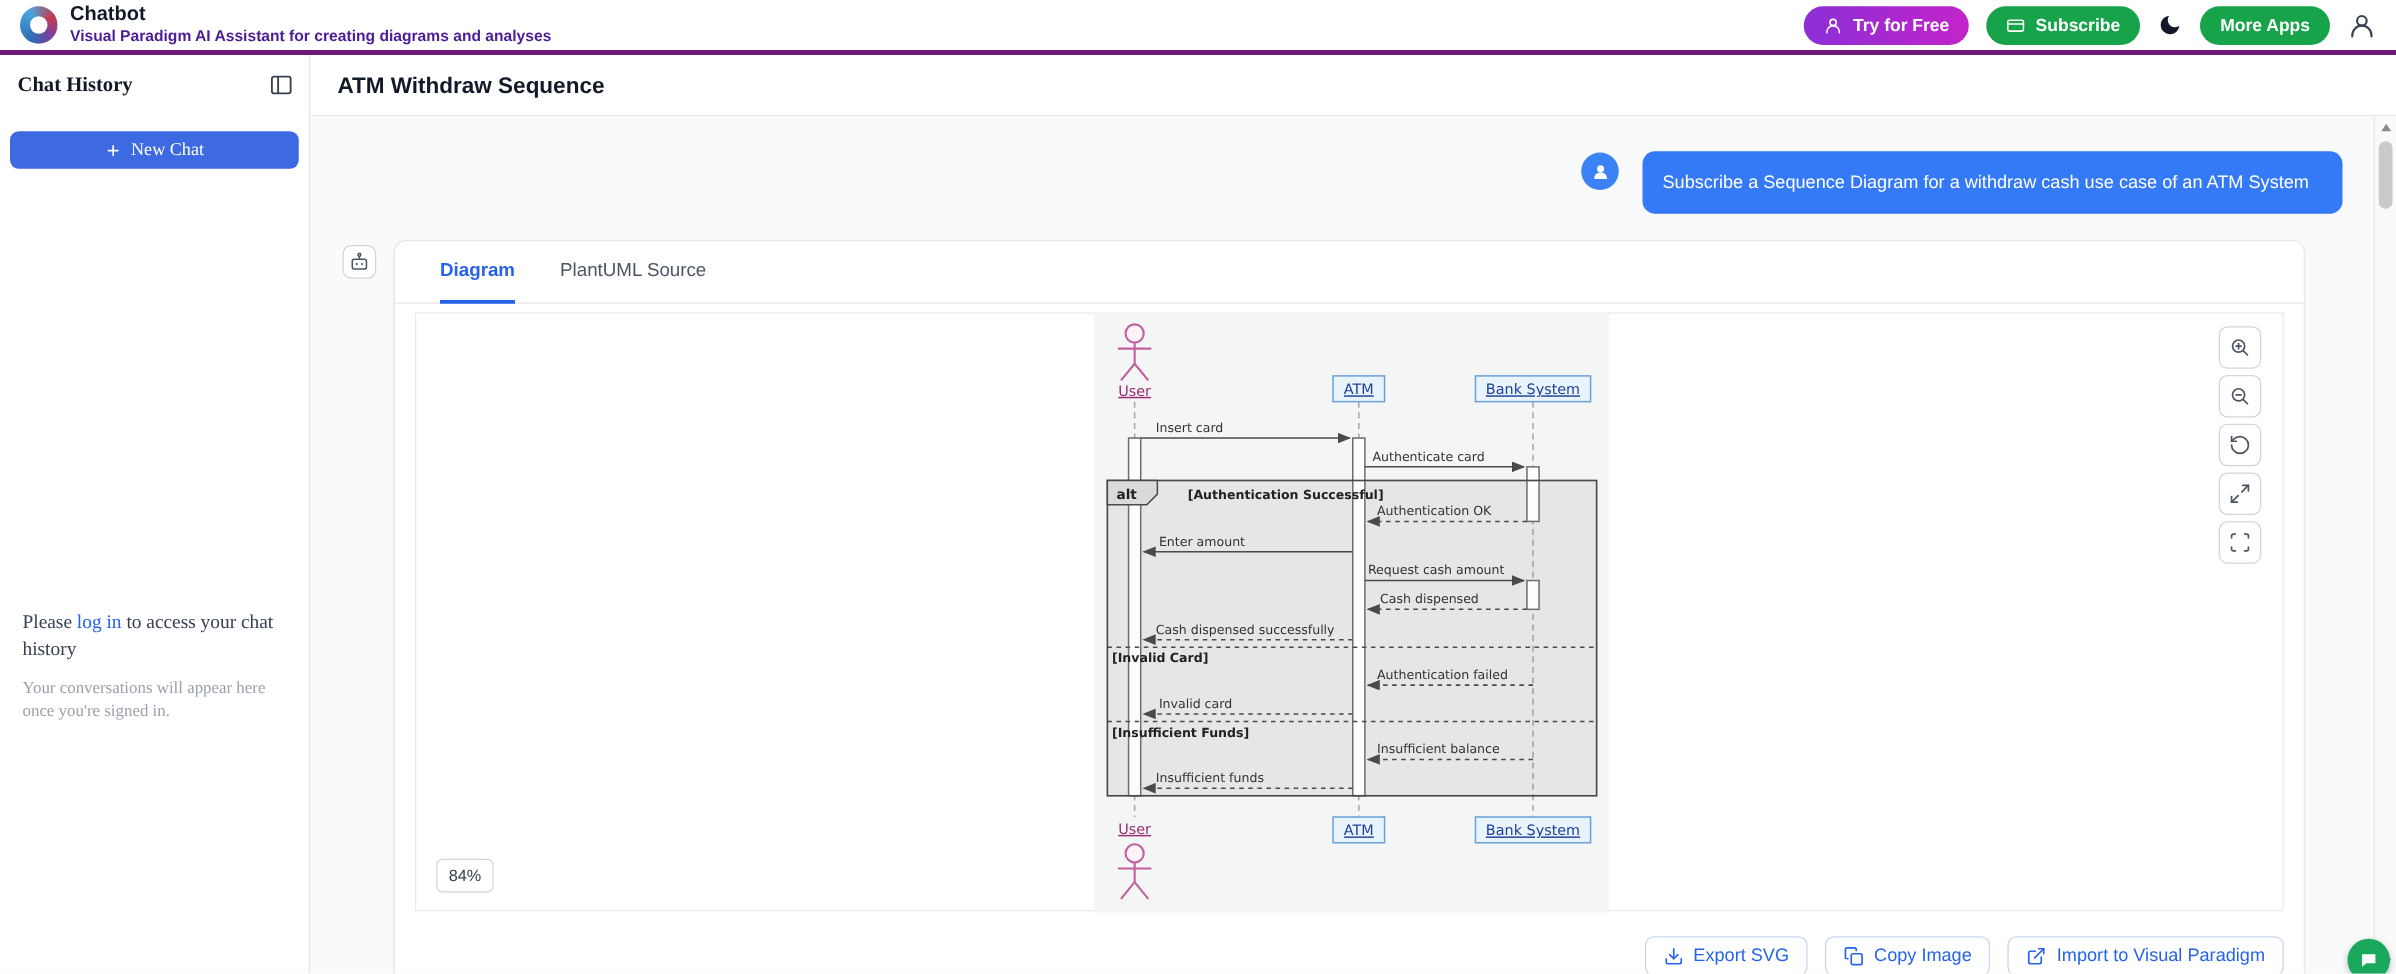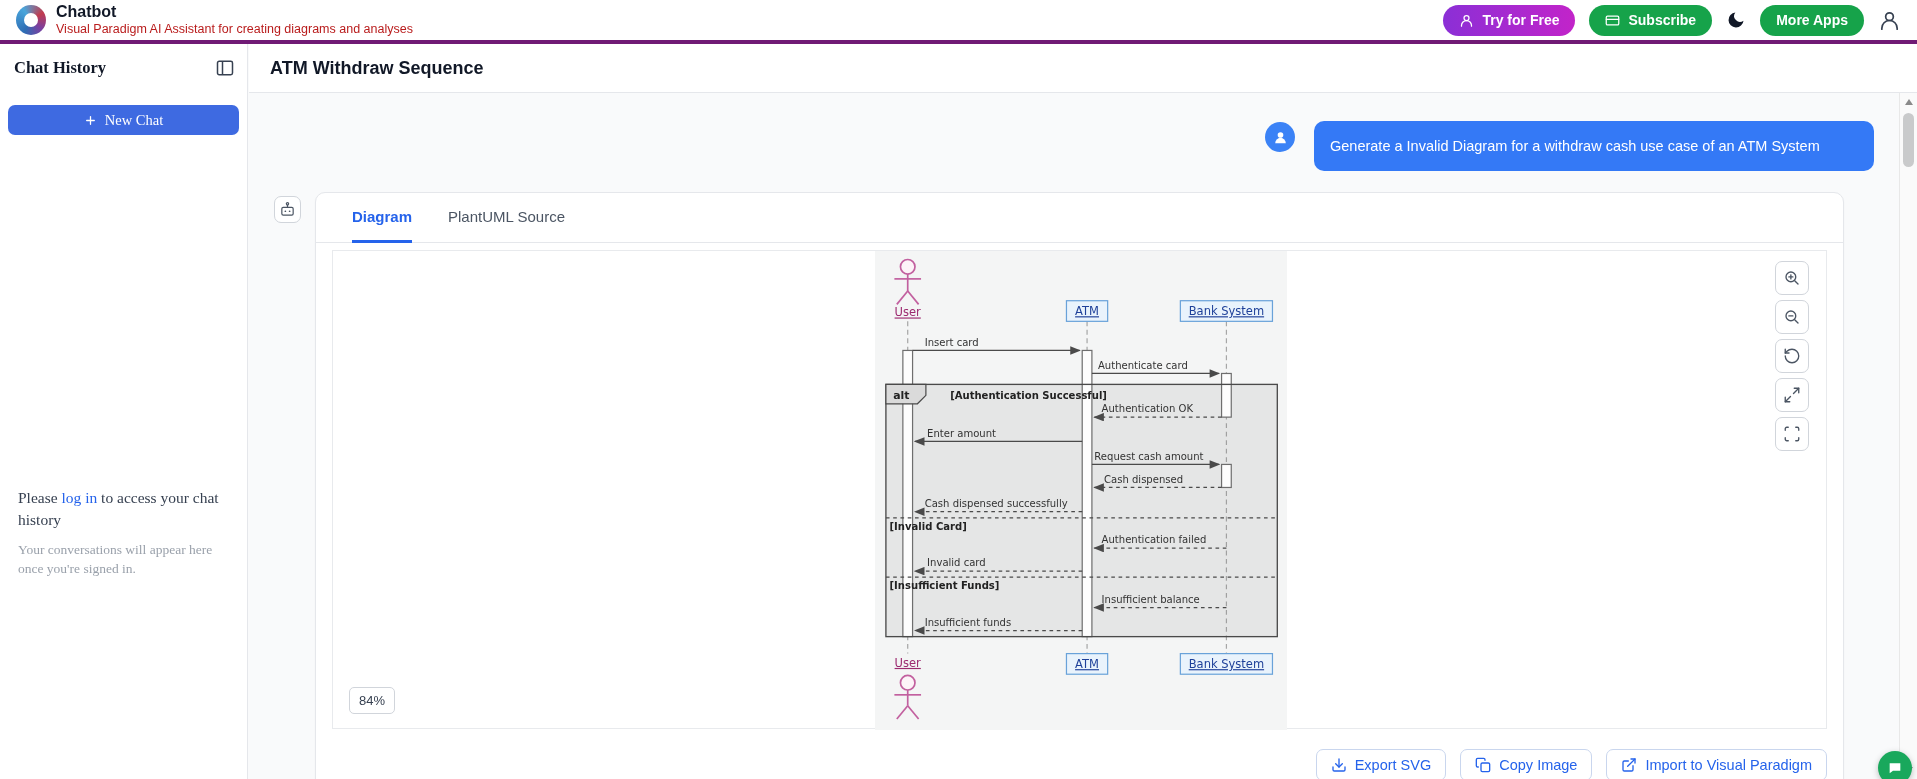--- a/index.html
+++ b/index.html
@@ -7,21 +7,21 @@
   .app { position:relative; width:1917px; height:779px; overflow:hidden; background:#f9fafb; }
 
   
   .header { position:absolute; left:0; top:0; width:1917px; height:44px; background:#fff;
             border-bottom:4px solid #701a75; display:flex; align-items:center; padding:0 16px; z-index:30; }
   .logo { width:30px; height:30px; border-radius:50%; flex:0 0 auto; position:relative;
           background:conic-gradient(from 210deg,#2e6db4,#49a6dc 32%,#c23b4e 58%,#7a3fa0 78%,#2e6db4); }
   .logo::after { content:""; position:absolute; inset:8px; background:#fff; border-radius:50%; }
   .titles { margin-left:10px; }
   .app-title { font-size:16px; font-weight:bold; color:#111827; line-height:1.15; }
-  .app-subtitle { font-size:12.5px; color:#b91c1c; line-height:1.2; }
+  .app-subtitle { font-size:12.5px; color:#4c1d95; line-height:1.2;font-weight:bold; }
   .header-actions { margin-left:auto; display:flex; align-items:center; gap:14px; }
   .pill { height:31px; border:none; border-radius:16px; padding:0 16px; display:flex; align-items:center; gap:8px;
           color:#fff; font-size:14px; font-weight:600; font-family:inherit; cursor:pointer; }
   .pill.try-free { background:linear-gradient(90deg,#8b2fd6,#c224c9); }
   .pill.subscribe { background:#16a34a; }
   .pill.more-apps { background:#16a34a; }
   .icon-btn { background:none; border:none; cursor:pointer; display:flex; align-items:center; }
 
   
   .sidebar { position:absolute; left:0; top:44px; width:248px; bottom:0; background:#fff;
@@ -180,21 +180,21 @@
   </div>
 
   <div class="content">
 
     <div class="avatar">
       <svg width="17" height="17" viewBox="0 0 24 24">
           <circle cx="12" cy="8.5" r="4" fill="#fff"></circle>
           <path d="M4.5 20a7.5 7.5 0 0 1 15 0Z" fill="#fff"></path>
         </svg>
     </div>
-    <div class="bubble">Generate a Invalid Diagram for a withdraw cash use case of an ATM System</div>
+    <div class="bubble">Subscribe a Sequence Diagram for a withdraw cash use case of an ATM System</div>
 
     <div class="bot-icon">
       <svg width="17" height="17" viewBox="0 0 24 24" fill="none" stroke="#4b5563" stroke-width="1.7" stroke-linecap="round">
           <rect x="4" y="9" width="16" height="11" rx="2"></rect>
           <circle cx="12" cy="4" r="1.6"></circle>
           <line x1="12" y1="6" x2="12" y2="9"></line>
           <circle cx="9" cy="14.5" r="1.2" fill="#4b5563" stroke="none"></circle>
           <circle cx="15" cy="14.5" r="1.2" fill="#4b5563" stroke="none"></circle>
         </svg>
     </div>

